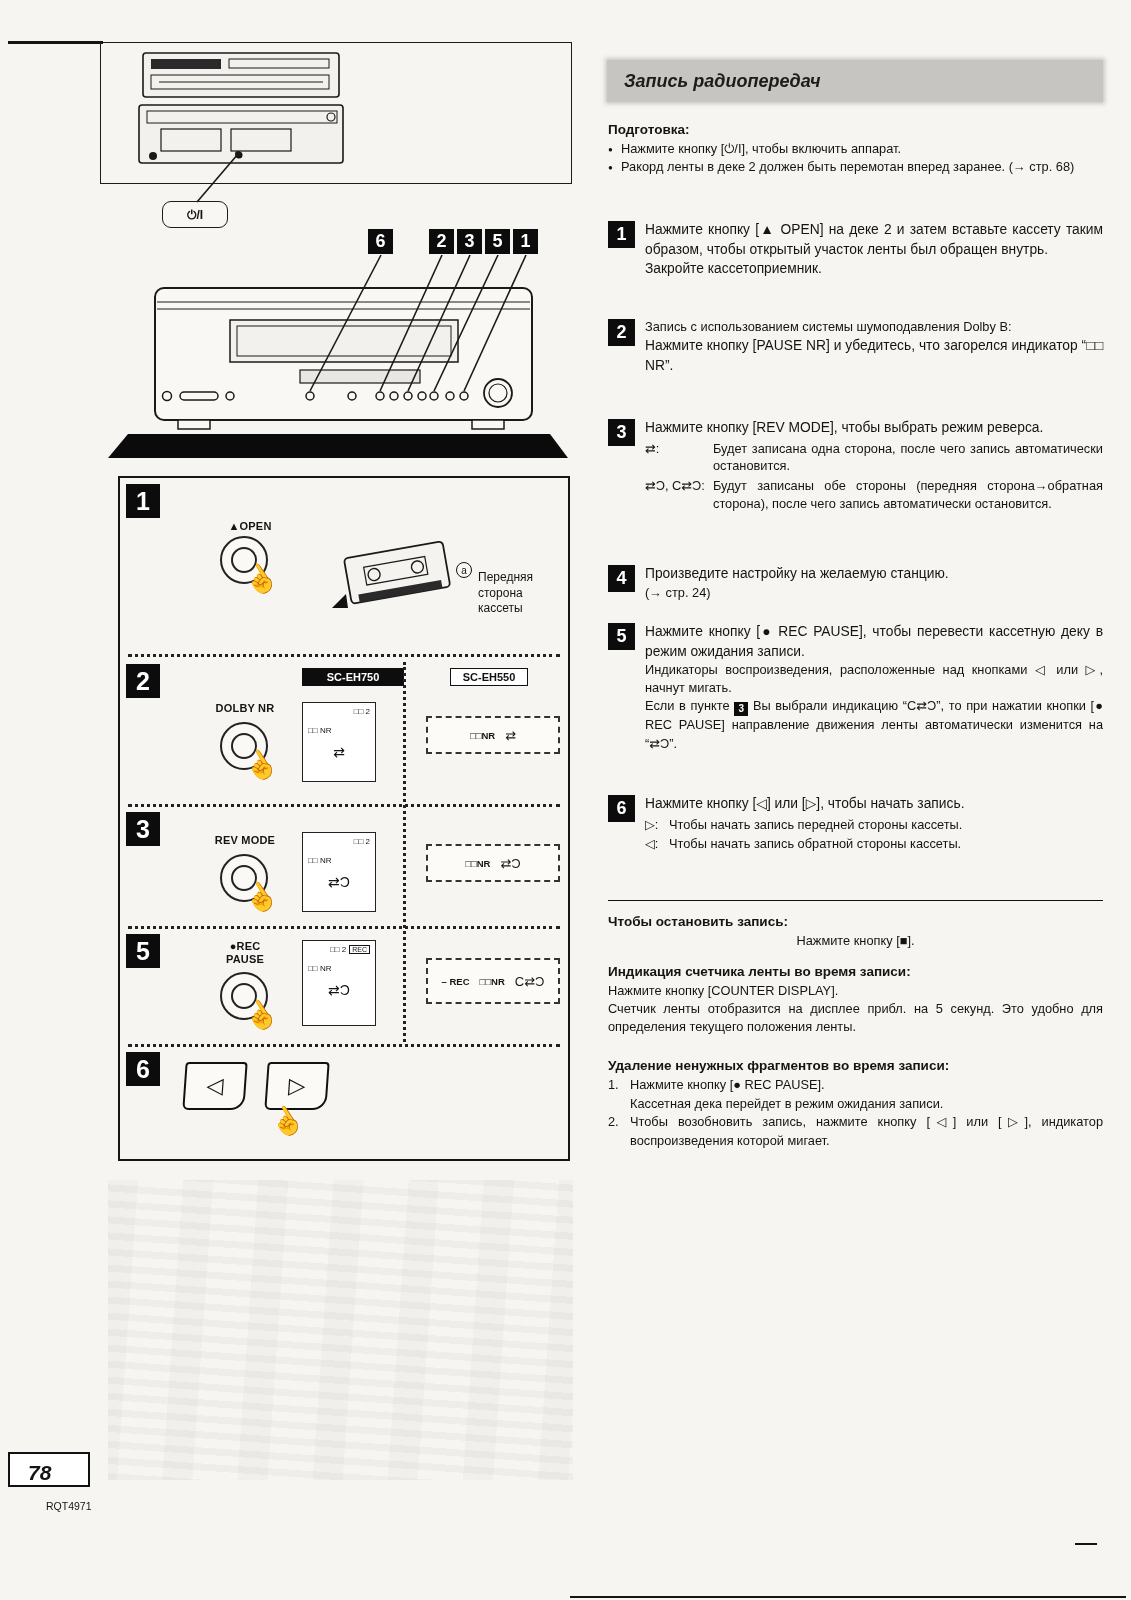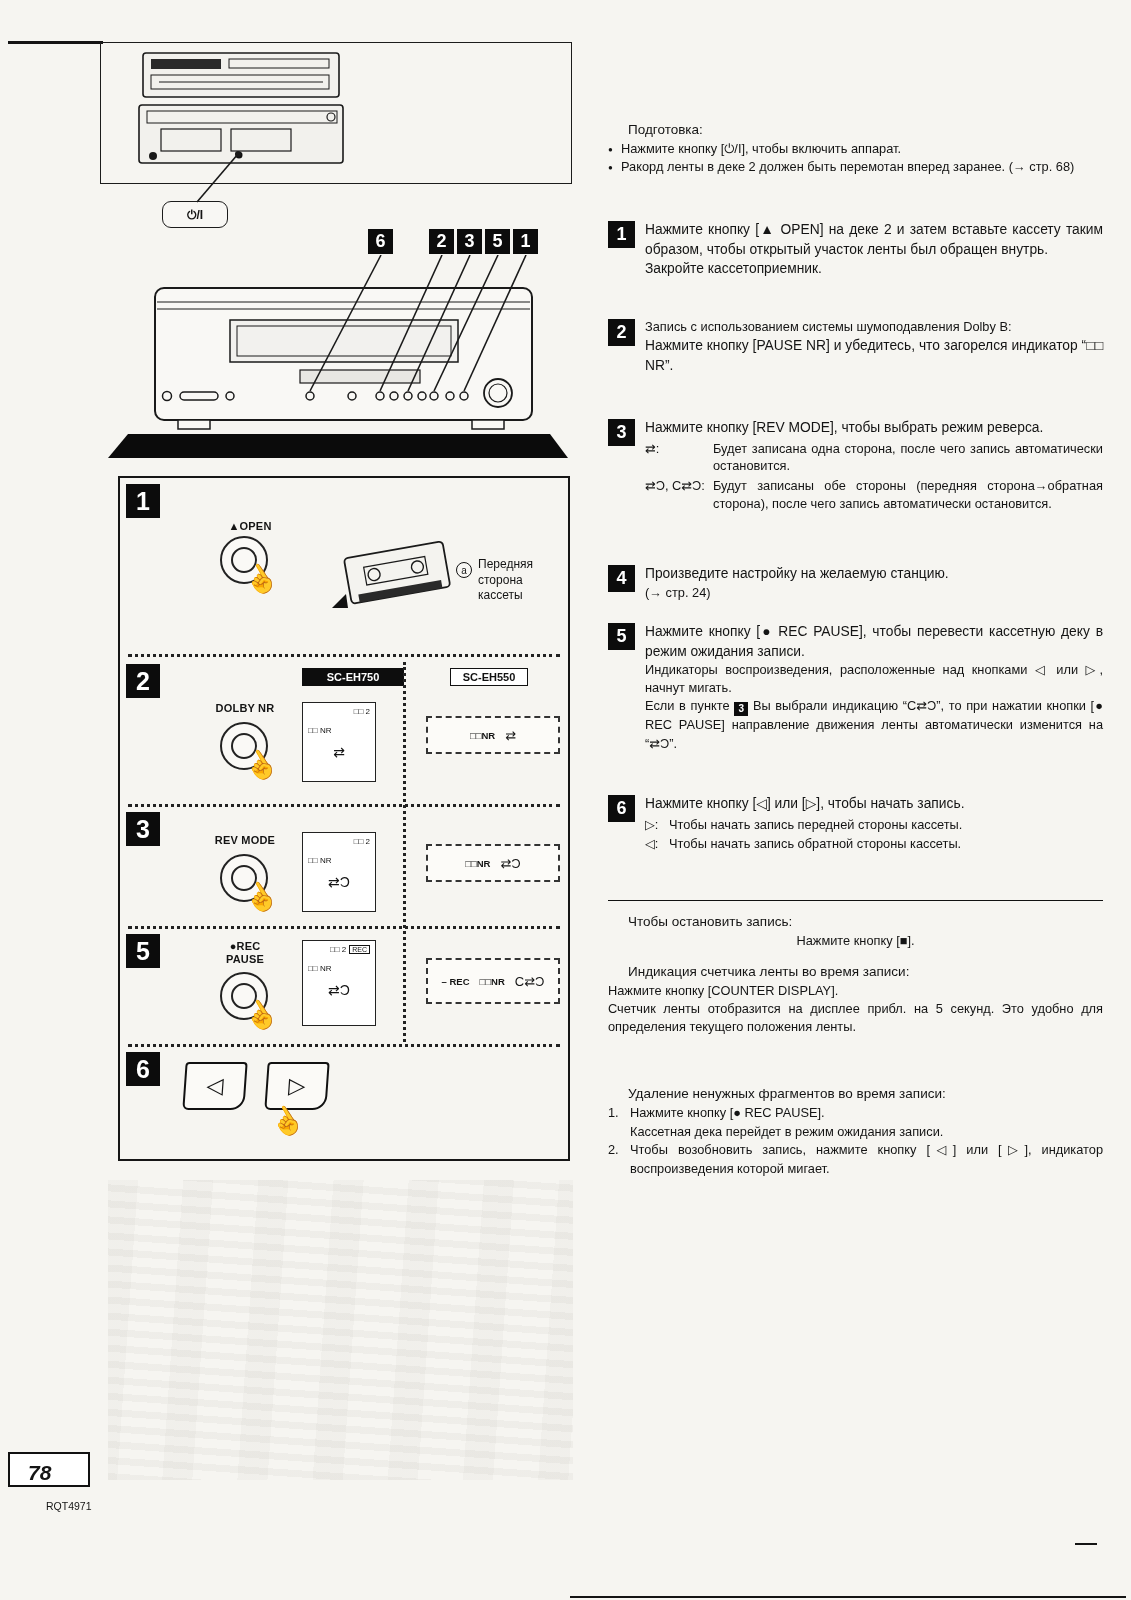--- a/index.html
+++ b/index.html
@@ -68,21 +68,21 @@
     display:flex; align-items:center; justify-content:center; font-size:22px;
   }
   
   .title-bar {
     position:absolute; left:607px; top:60px; width:496px; height:42px; background:#c6c5c1;
     box-shadow:0 0 4px 2px rgba(198,197,193,.9);
     display:flex; align-items:center; padding-left:17px;
     font-size:18px; font-weight:bold; font-style:italic; color:#1c1c1c;
   }
   .rblock { position:absolute; left:608px; width:495px; }
-  .h-bold { font-size:13.5px; font-weight:normal; margin-bottom:3px;margin-left:20px; }
+  .h-bold { font-size:13.5px; font-weight:bold; margin-bottom:3px; }
   .ntext { font-size:12.8px; line-height:1.42; text-align:justify; }
   .bullet-row { display:flex; font-size:12.8px; line-height:1.5; }
   .bullet-row .bm { width:13px; flex:none; font-size:8px; padding-top:4px; }
   .rstep { position:absolute; left:608px; width:495px; }
   .rnum {
     position:absolute; left:0; top:1px; width:27px; height:27px; background:#0c0c0c; color:#fff;
     font-weight:700; font-size:18px; display:flex; align-items:center; justify-content:center;
   }
   .rbody { margin-left:37px; }
   .binstr { font-size:13.8px; font-weight:normal; line-height:1.42; text-align:justify; }
@@ -188,21 +188,21 @@
       <g transform="rotate(-10 65 38)">
         <rect x="18" y="10" width="100" height="46" rx="4" fill="#f4f3ef" stroke="#1a1a1a" stroke-width="1.8"></rect>
         <rect x="36" y="22" width="62" height="18" fill="none" stroke="#1a1a1a" stroke-width="1.2"></rect>
         <circle cx="45" cy="31" r="6" fill="none" stroke="#1a1a1a" stroke-width="1.4"></circle>
         <circle cx="89" cy="31" r="6" fill="none" stroke="#1a1a1a" stroke-width="1.4"></circle>
         <rect x="26" y="48" width="84" height="8" fill="#2a2a2a"></rect>
       </g>
       <polygon points="16,54 2,68 18,68" fill="#111"></polygon>
     </svg>
     <div class="marker-a" style="left:336px; top:84px;">a</div>
-    <div class="caption" style="left:358px; top:79px; width:92px;">Передняя сторона кассеты</div>
+    <div class="caption" style="left:358px; top:92px; width:92px;">Передняя сторона кассеты</div>
     <div class="dotsep" style="top:176px;"></div>
 
     <div class="bignum" style="left:6px; top:186px;">2</div>
     <div class="model-dark" style="left:182px; top:190px;">SC-EH750</div>
     <div class="model-light" style="left:330px; top:190px;">SC-EH550</div>
     <div class="vdots" style="left:283px; top:184px; height:380px;"></div>
     <div class="figlabel" style="left:60px; top:224px; width:130px;">DOLBY NR</div>
     <div class="pushbtn" style="left:100px; top:244px;"></div>
     <span class="hand" style="left:124px; top:272px;">☝</span>
     <div class="lcd750" style="left:182px; top:224px; height:80px;">
@@ -258,20 +258,23 @@
     <div class="bignum" style="left:6px; top:574px;">6</div>
     <div class="abtn" style="left:64px; top:584px;">
       <span>◁</span>
     </div>
     <div class="abtn" style="left:146px; top:584px;">
       <span>▷</span>
     </div>
     <span class="hand" style="left:150px; top:628px;">☝</span>
   </div>
 
+  <div class="title-bar">
+    <span>Запись радиопередач</span>
+  </div>
 
   <div class="rblock" style="top:122px;">
     <div class="h-bold">Подготовка:</div>
     <div class="bullet-row">
       <span class="bm">●</span>
       <span class="ntext" style="flex:1;">Нажмите кнопку [⏻/I], чтобы включить аппарат.</span>
     </div>
     <div class="bullet-row">
       <span class="bm">●</span>
       <span class="ntext" style="flex:1;">Ракорд ленты в деке 2 должен быть перемотан вперед заранее. (→ стр. 68)</span>
@@ -351,21 +354,21 @@
     <div class="h-bold">Чтобы остановить запись:</div>
     <div class="ntext" style="text-align:center;">Нажмите кнопку [■].</div>
   </div>
 
   <div class="rblock" style="top:964px;">
     <div class="h-bold">Индикация счетчика ленты во время записи:</div>
     <div class="ntext" style="text-align:left;">Нажмите кнопку [COUNTER DISPLAY].</div>
     <div class="ntext">Счетчик ленты отобразится на дисплее прибл. на 5 секунд. Это удобно для определения текущего положения ленты.</div>
   </div>
 
-  <div class="rblock" style="top:1086px;">
+  <div class="rblock" style="top:1058px;">
     <div class="h-bold">Удаление ненужных фрагментов во время записи:</div>
     <div class="eitem">
       <span class="en">1.</span>
       <span class="et">Нажмите кнопку [● REC PAUSE].</span>
     </div>
     <div class="eindent">Кассетная дека перейдет в режим ожидания записи.</div>
     <div class="eitem">
       <span class="en">2.</span>
       <span class="et">Чтобы возобновить запись, нажмите кнопку [◁] или [▷], индикатор воспроизведения которой мигает.</span>
     </div>

